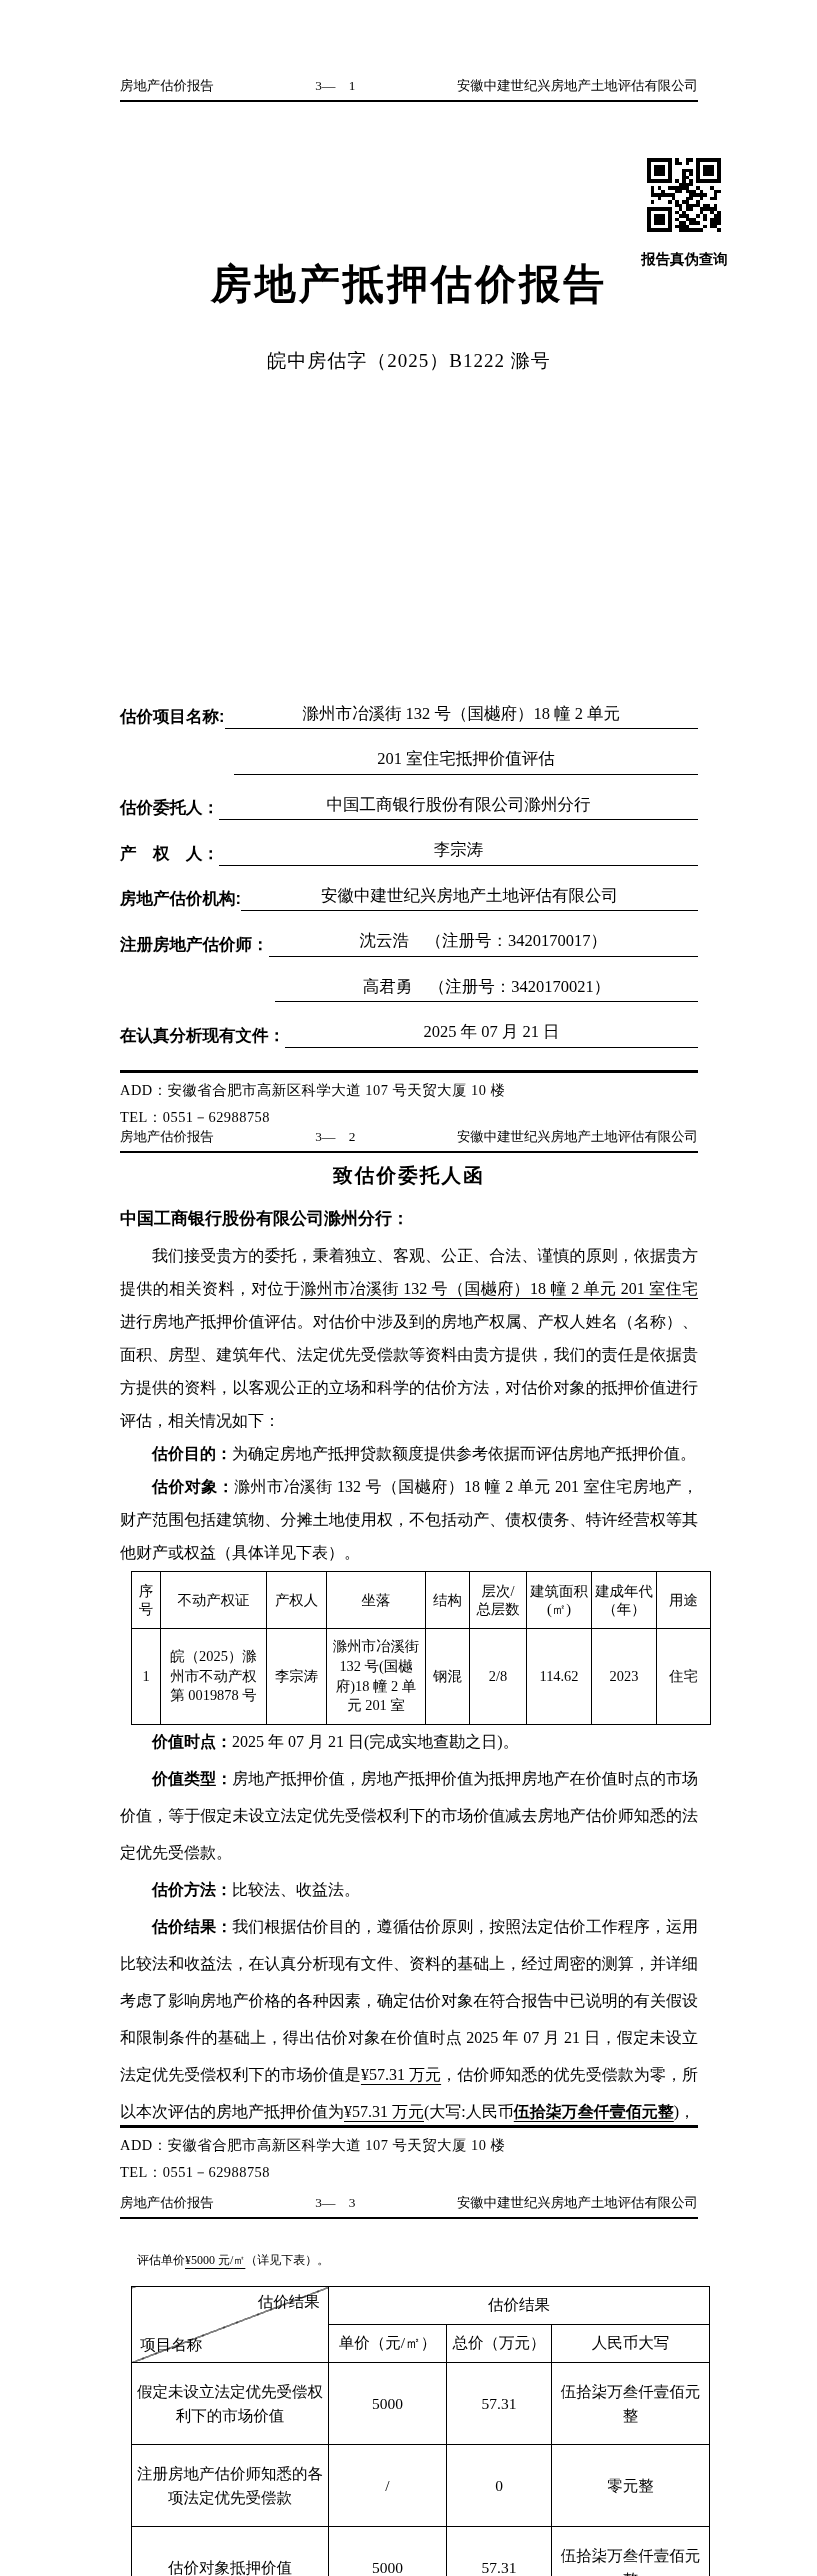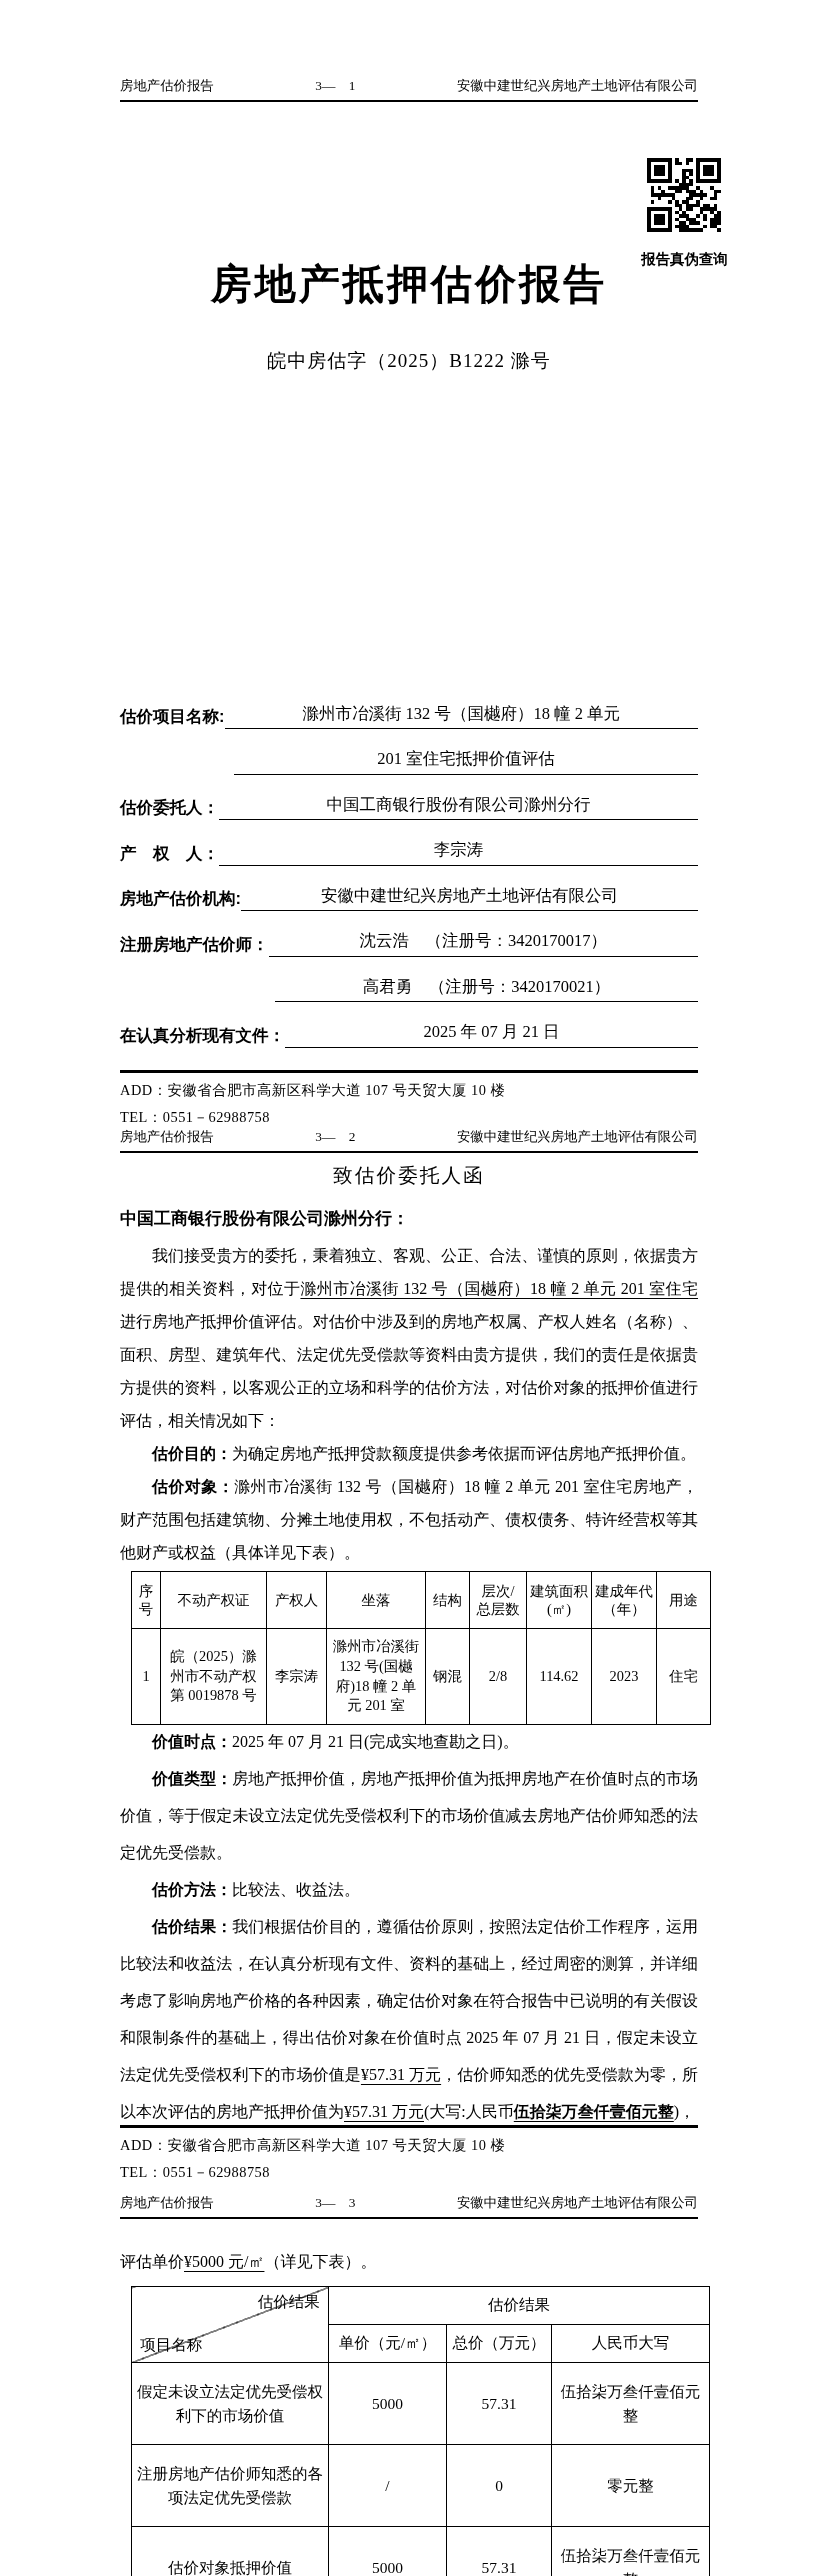--- a/index.html
+++ b/index.html
@@ -28,21 +28,21 @@
 
   .fields .frow{display:flex;align-items:flex-end;height:29px;margin-bottom:16.5px;justify-content:flex-end;}
   .fields .flabel{font-family:var(--sans);font-weight:bold;font-size:16.5px;white-space:pre;
                   padding-bottom:1px;}
   .fields .fval{flex:1;border-bottom:1.5px solid #000;text-align:center;font-size:16.5px;
                 padding-bottom:3.1px;white-space:nowrap;}
   .fields .ind-a{margin-left:114px;}
   .fields .ind-b{margin-left:155px;}
 
   
-  .h-letter{text-align:center;font-weight:normal;font-size:19.6px;letter-spacing:2.1px;}
+  .h-letter{text-align:center;font-weight:bold;font-size:19.6px;letter-spacing:2.1px;}
   .addressee{font-family:var(--sans);font-weight:bold;font-size:17px;}
   .body-txt{font-size:16px;text-align:justify;}
   .lh64{line-height:33px;}
   .lh72{line-height:37px;}
   .body-txt p{margin:0;text-indent:2em;}
   .blabel{font-family:var(--sans);font-weight:bold;}
   .u{text-decoration:underline;text-decoration-thickness:1px;text-underline-offset:4.1px;}
   .bu{font-weight:bold;text-decoration:underline;text-decoration-thickness:1px;text-underline-offset:4.1px;}
 
   
@@ -412,21 +412,21 @@
     <div>ADD：安徽省合肥市高新区科学大道 107 号天贸大厦 10 楼</div>
     <div>TEL：0551－62988758</div>
   </div>
 
   <div class="abs content page-hdr" style="top:2194px;">
     <span>房地产估价报告</span>
     <span class="ctr">3—　3</span>
     <span>安徽中建世纪兴房地产土地评估有限公司</span>
   </div>
 
-  <div class="abs content body-txt" style="top:2252px;font-size:16px;">
+  <div class="abs content body-txt" style="top:2252px;font-size:12px;margin-left:17px;">
     <span>评估单价</span><span class="u">¥5000 元/㎡</span><span>（详见下表）。</span>
   </div>
 
   <table class="abs t2" style="top:2286px;left:120px;">
     <colgroup>
       <col style="width:197px">
         <col style="width:118px">
         <col style="width:105px">
         <col style="width:158px">
     </colgroup>

